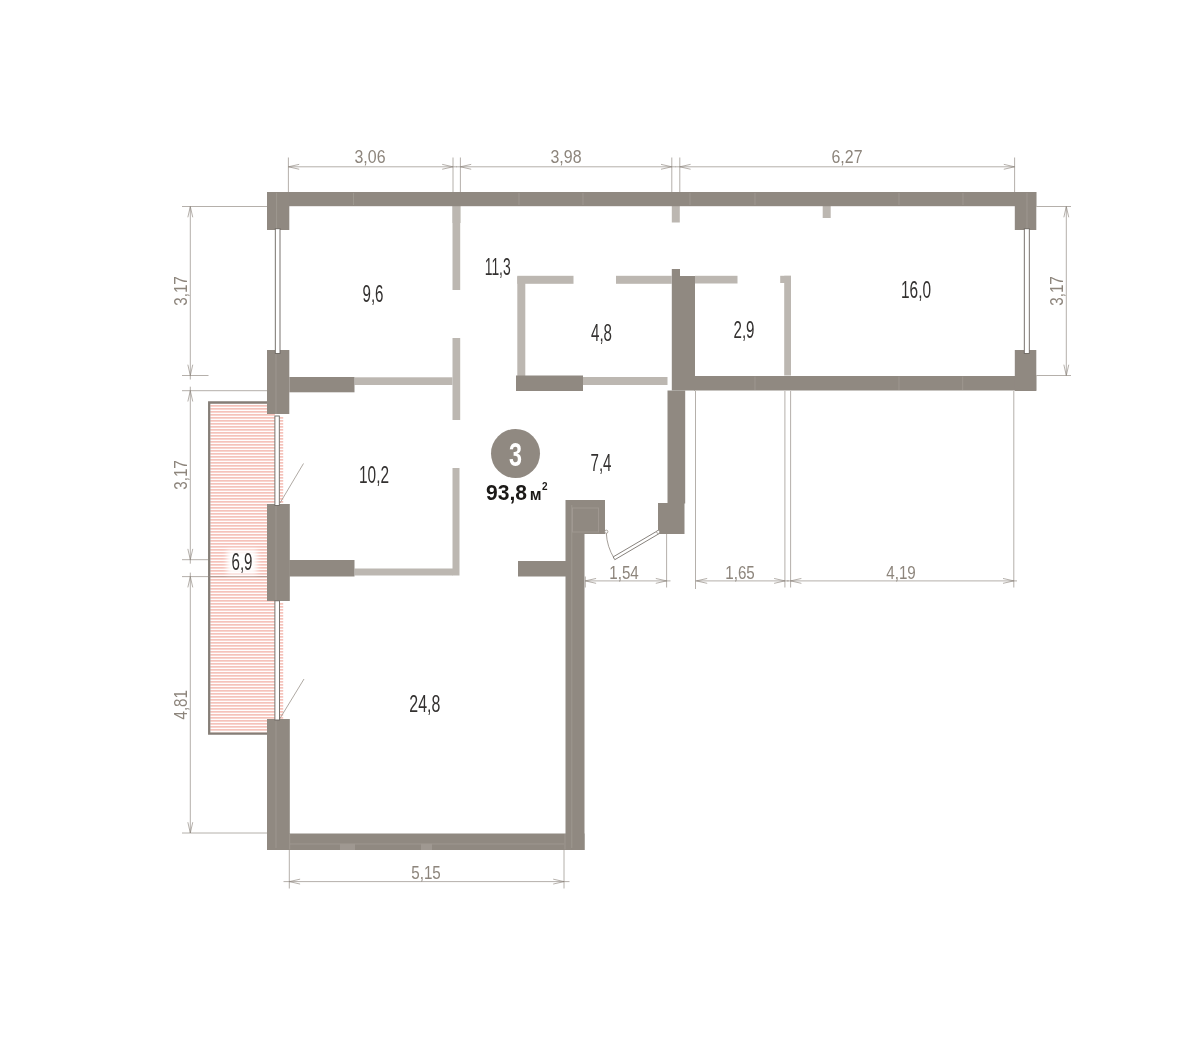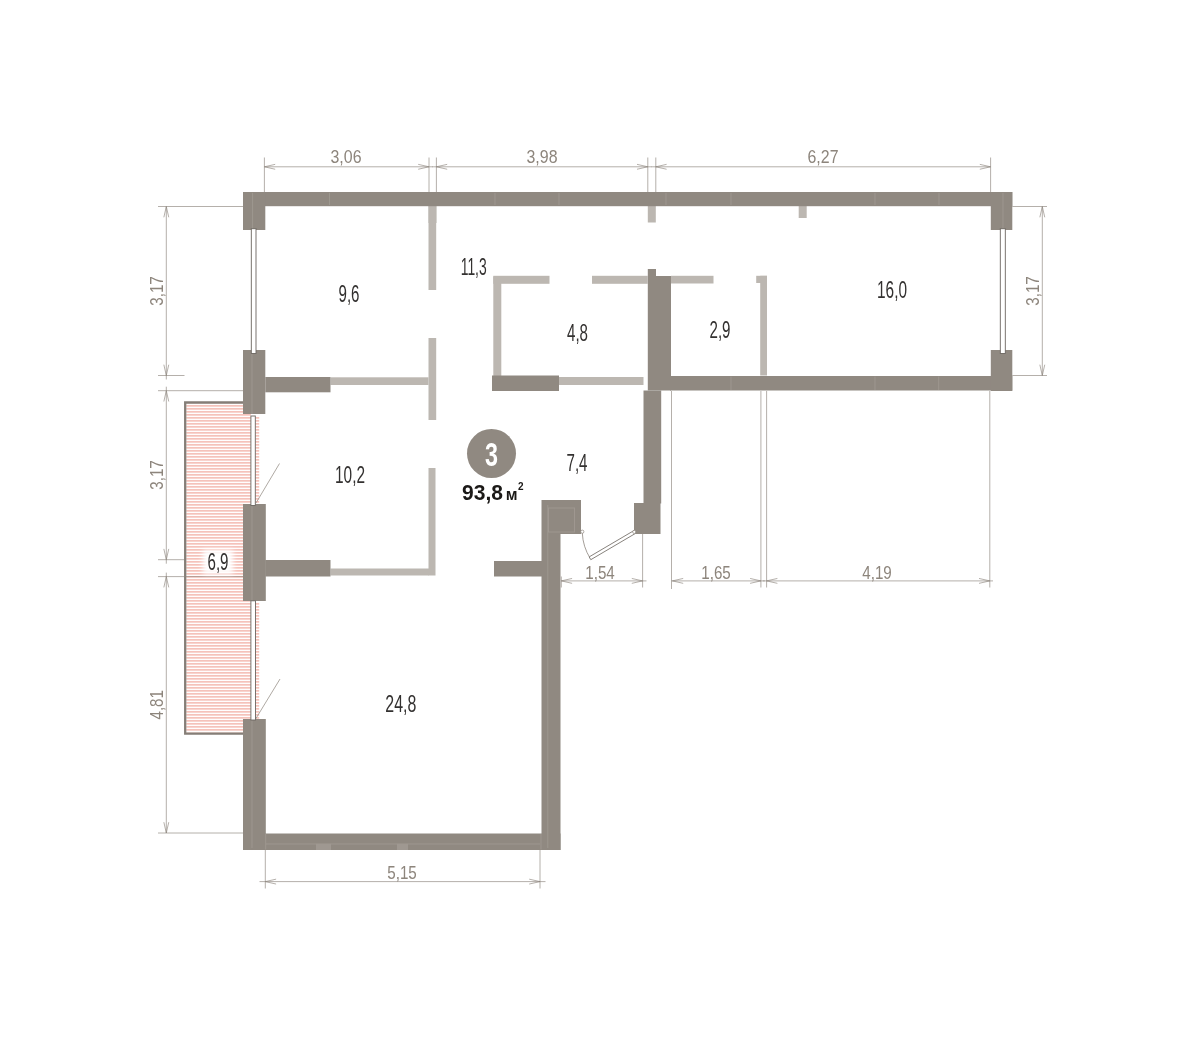--- a/index.html
+++ b/index.html
@@ -1,16 +1,16 @@
 <!DOCTYPE html>
 <html><head>
 <meta charset="utf-8">
 <style>
 html,body{margin:0;padding:0;background:#ffffff;}
-#plan{width:1092px;height:1041px;position:relative;}
+#plan{width:1092px;height:1041px;position:relative;margin-left:24px;}
 text{font-family:"Liberation Sans",sans-serif;}
 .dim{fill:#8d857c;font-size:19px;}
 .room{fill:#333130;font-size:23px;}
 </style>
 </head>
 <body>
 <div id="plan">
 <svg width="1200" height="1041" viewBox="0 0 1200 1041" xmlns="http://www.w3.org/2000/svg">
 <defs>
 <pattern id="hatch" patternUnits="userSpaceOnUse" width="8" height="3.0" patternTransform="translate(0,0.4)">

